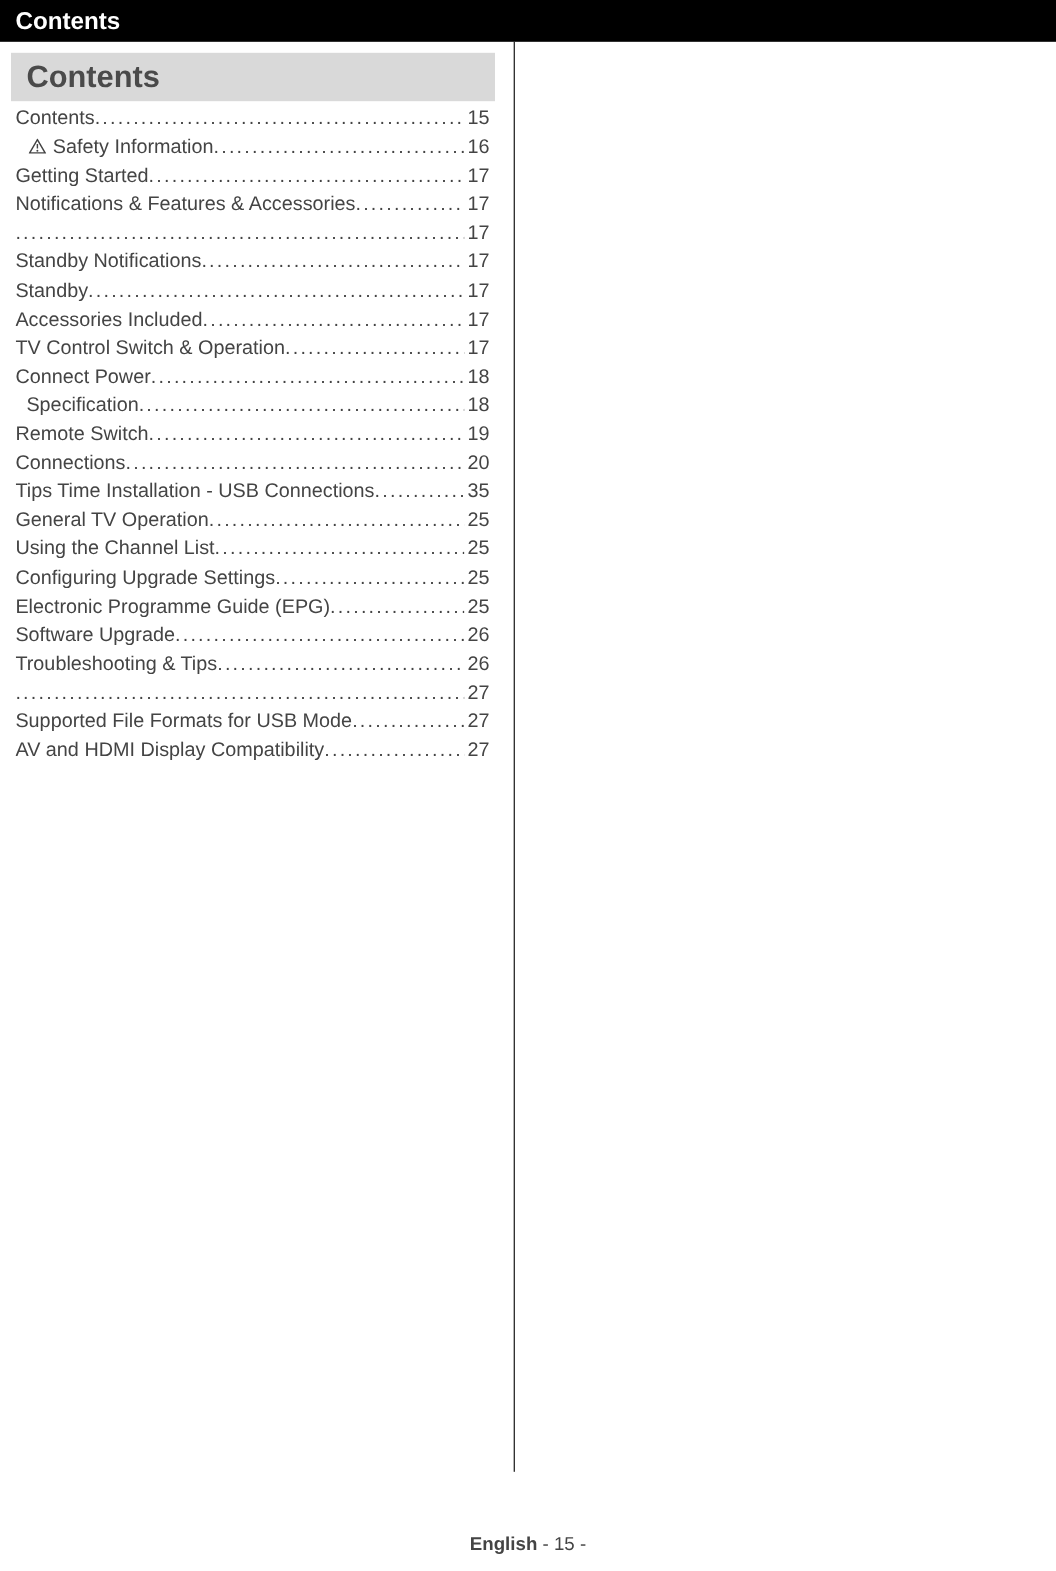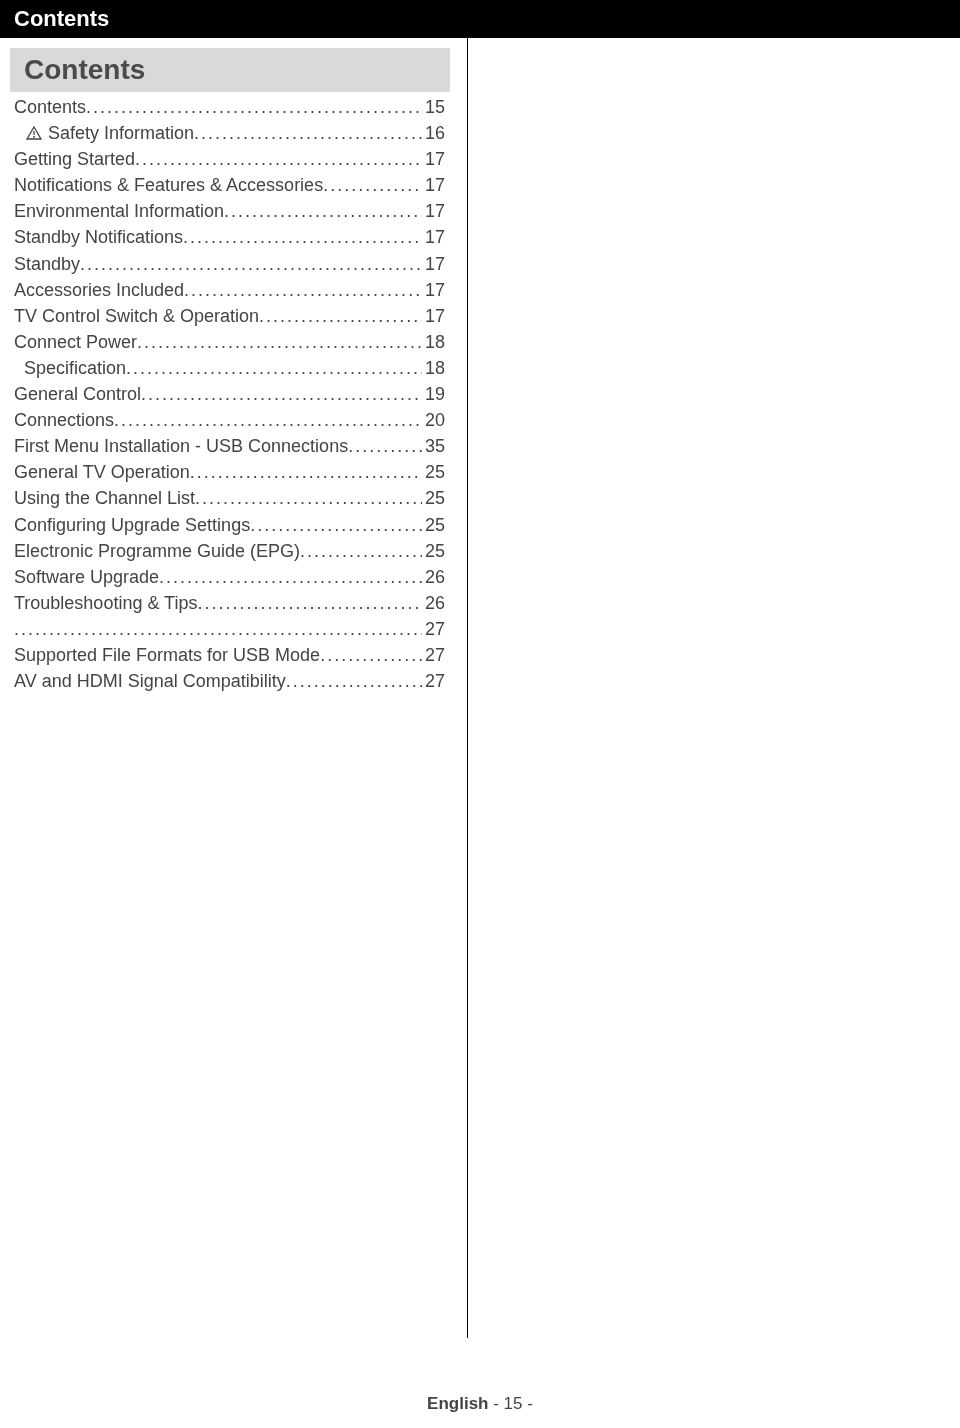--- a/index.html
+++ b/index.html
@@ -122,21 +122,20 @@
           <span class="title">Getting Started</span>
           <span class="dots"></span>
           <span class="page">17</span>
         </div>
         <div class="toc-item">
           <span class="title">Notifications &amp; Features &amp; Accessories</span>
           <span class="dots"></span>
           <span class="page">17</span>
         </div>
         <div class="toc-item">
-          <span class="title">Environmental Information</span>
           <span class="dots"></span>
           <span class="page">17</span>
         </div>
         <div class="toc-item">
           <span class="title">Standby Notifications</span>
           <span class="dots"></span>
           <span class="page">17</span>
         </div>
         <div class="toc-item">
           <span class="title">Standby</span>
@@ -157,31 +156,31 @@
           <span class="title">Connect Power</span>
           <span class="dots"></span>
           <span class="page">18</span>
         </div>
         <div class="toc-item indent">
           <span class="title">Specification</span>
           <span class="dots"></span>
           <span class="page">18</span>
         </div>
         <div class="toc-item">
-          <span class="title">General Control</span>
+          <span class="title">Remote Switch</span>
           <span class="dots"></span>
           <span class="page">19</span>
         </div>
         <div class="toc-item">
           <span class="title">Connections</span>
           <span class="dots"></span>
           <span class="page">20</span>
         </div>
         <div class="toc-item">
-          <span class="title">First Menu Installation - USB Connections</span>
+          <span class="title">Tips Time Installation - USB Connections</span>
           <span class="dots"></span>
           <span class="page">35</span>
         </div>
         <div class="toc-item">
           <span class="title">General TV Operation</span>
           <span class="dots"></span>
           <span class="page">25</span>
         </div>
         <div class="toc-item">
           <span class="title">Using the Channel List</span>
@@ -211,21 +210,21 @@
         <div class="toc-item">
           <span class="dots"></span>
           <span class="page">27</span>
         </div>
         <div class="toc-item">
           <span class="title">Supported File Formats for USB Mode</span>
           <span class="dots"></span>
           <span class="page">27</span>
         </div>
         <div class="toc-item">
-          <span class="title">AV and HDMI Signal Compatibility</span>
+          <span class="title">AV and HDMI Display Compatibility</span>
           <span class="dots"></span>
           <span class="page">27</span>
         </div>
       </div>
   </div>
   <div class="right-col"></div>
 </div>
 
 <div class="footer">
   <span class="lang">English</span><span>   - </span><span>15</span><span> -</span>

